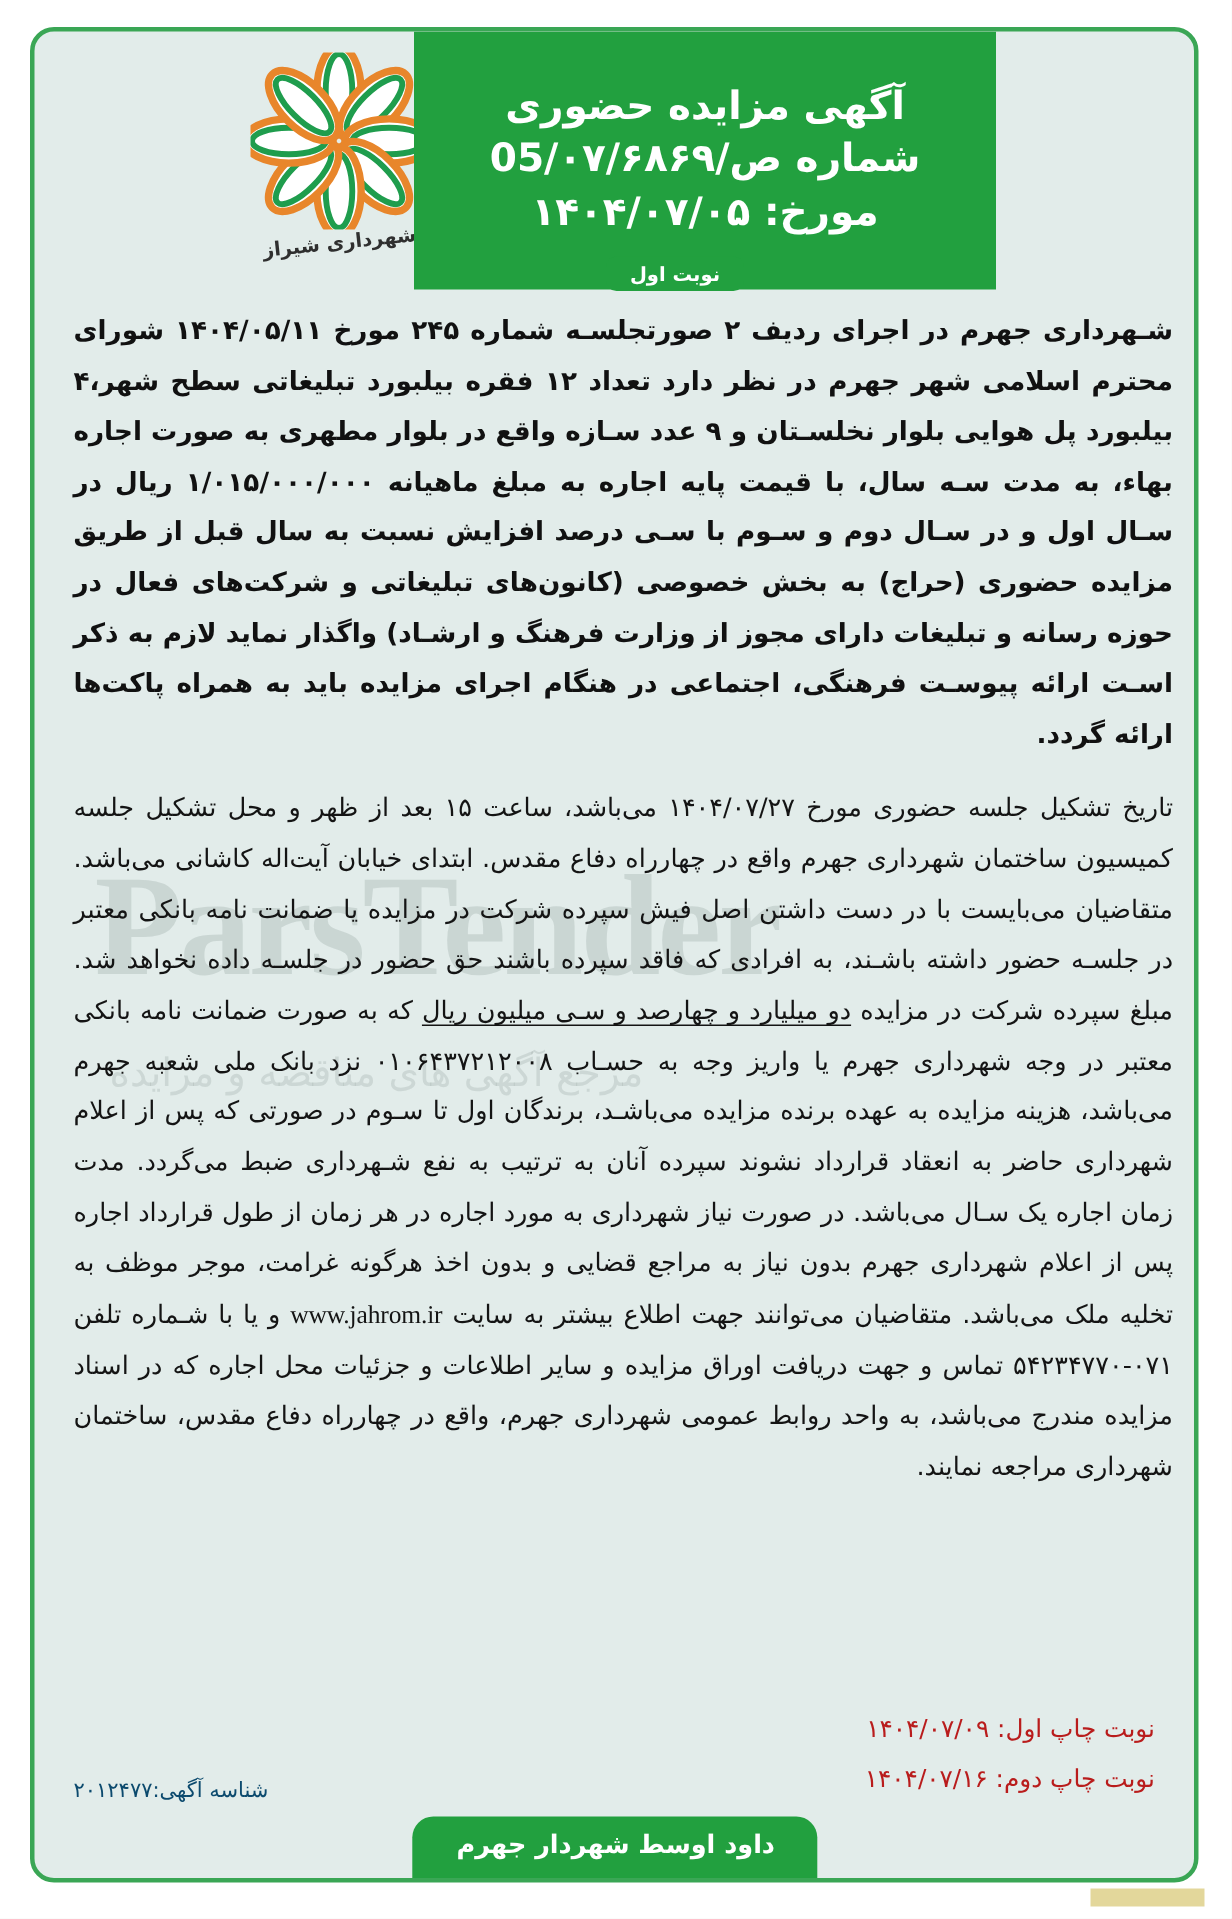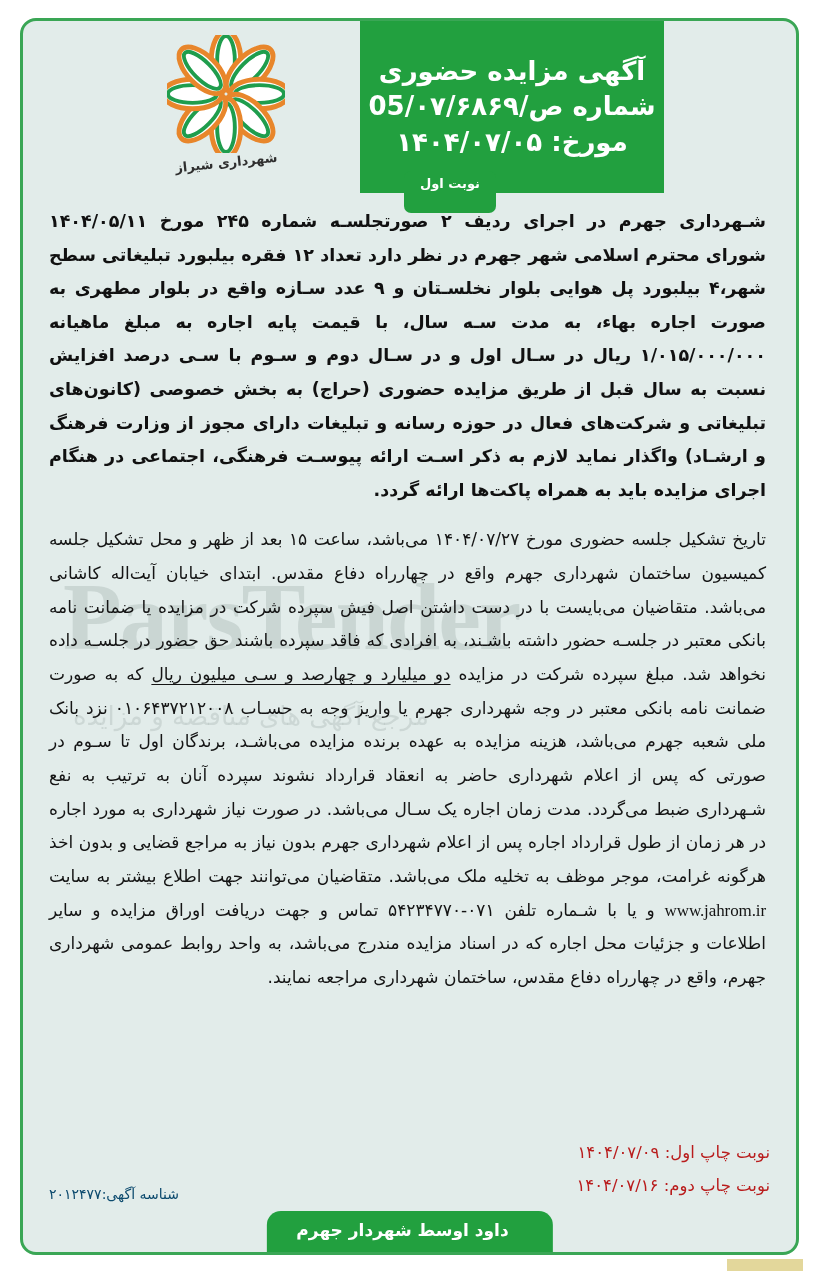--- a/index.html
+++ b/index.html
@@ -70,21 +70,21 @@
   
   .header {
     position: relative;
     height: 178px;
     z-index: 3;
   }
   .header-green {
     position: absolute;
     right: 132px;
     top: 0;
-    width: 304px;
+    width: 388px;
     height: 172px;
     background: #22a03f;
     display: flex;
     flex-direction: column;
     align-items: center;
     justify-content: center;
     gap: 2px;
   }
   .header-green .hline {
     color: #ffffff;
@@ -122,31 +122,31 @@
 
   
   .nobat-pill {
     position: absolute;
     right: 300px;
     top: 150px;
     background: #22a03f;
     color: #ffffff;
     font-size: 13px;
     font-weight: bold;
-    padding: 5px 16px 22px 16px;
+    padding: 5px 16px 3px 16px;
     border-radius: 7px;
     white-space: nowrap;
     z-index: 4;
   }
 
   
   .body-wrap {
     position: relative;
     z-index: 2;
-    padding: 6px 30px 0 26px;
+    padding: 6px 14px 0 26px;
   }
   p {
     margin: 0;
   }
   .para-bold {
     font-size: 17.5px;
     font-weight: bold;
     line-height: 1.92;
     color: #111111;
     text-align: justify;
@@ -201,21 +201,21 @@
   }
   .mayor-tab {
     position: absolute;
     left: 50%;
     transform: translateX(-50%);
     bottom: 0;
     background: #22a03f;
     color: #ffffff;
     font-weight: bold;
     font-size: 17px;
-    padding: 9px 44px 12px 30px;
+    padding: 9px 28px 12px 30px;
     border-top-left-radius: 14px;
     border-top-right-radius: 14px;
     white-space: nowrap;
   }
 
   
   .beige-strip {
     position: absolute;
     right: 18px;
     bottom: 8px;

